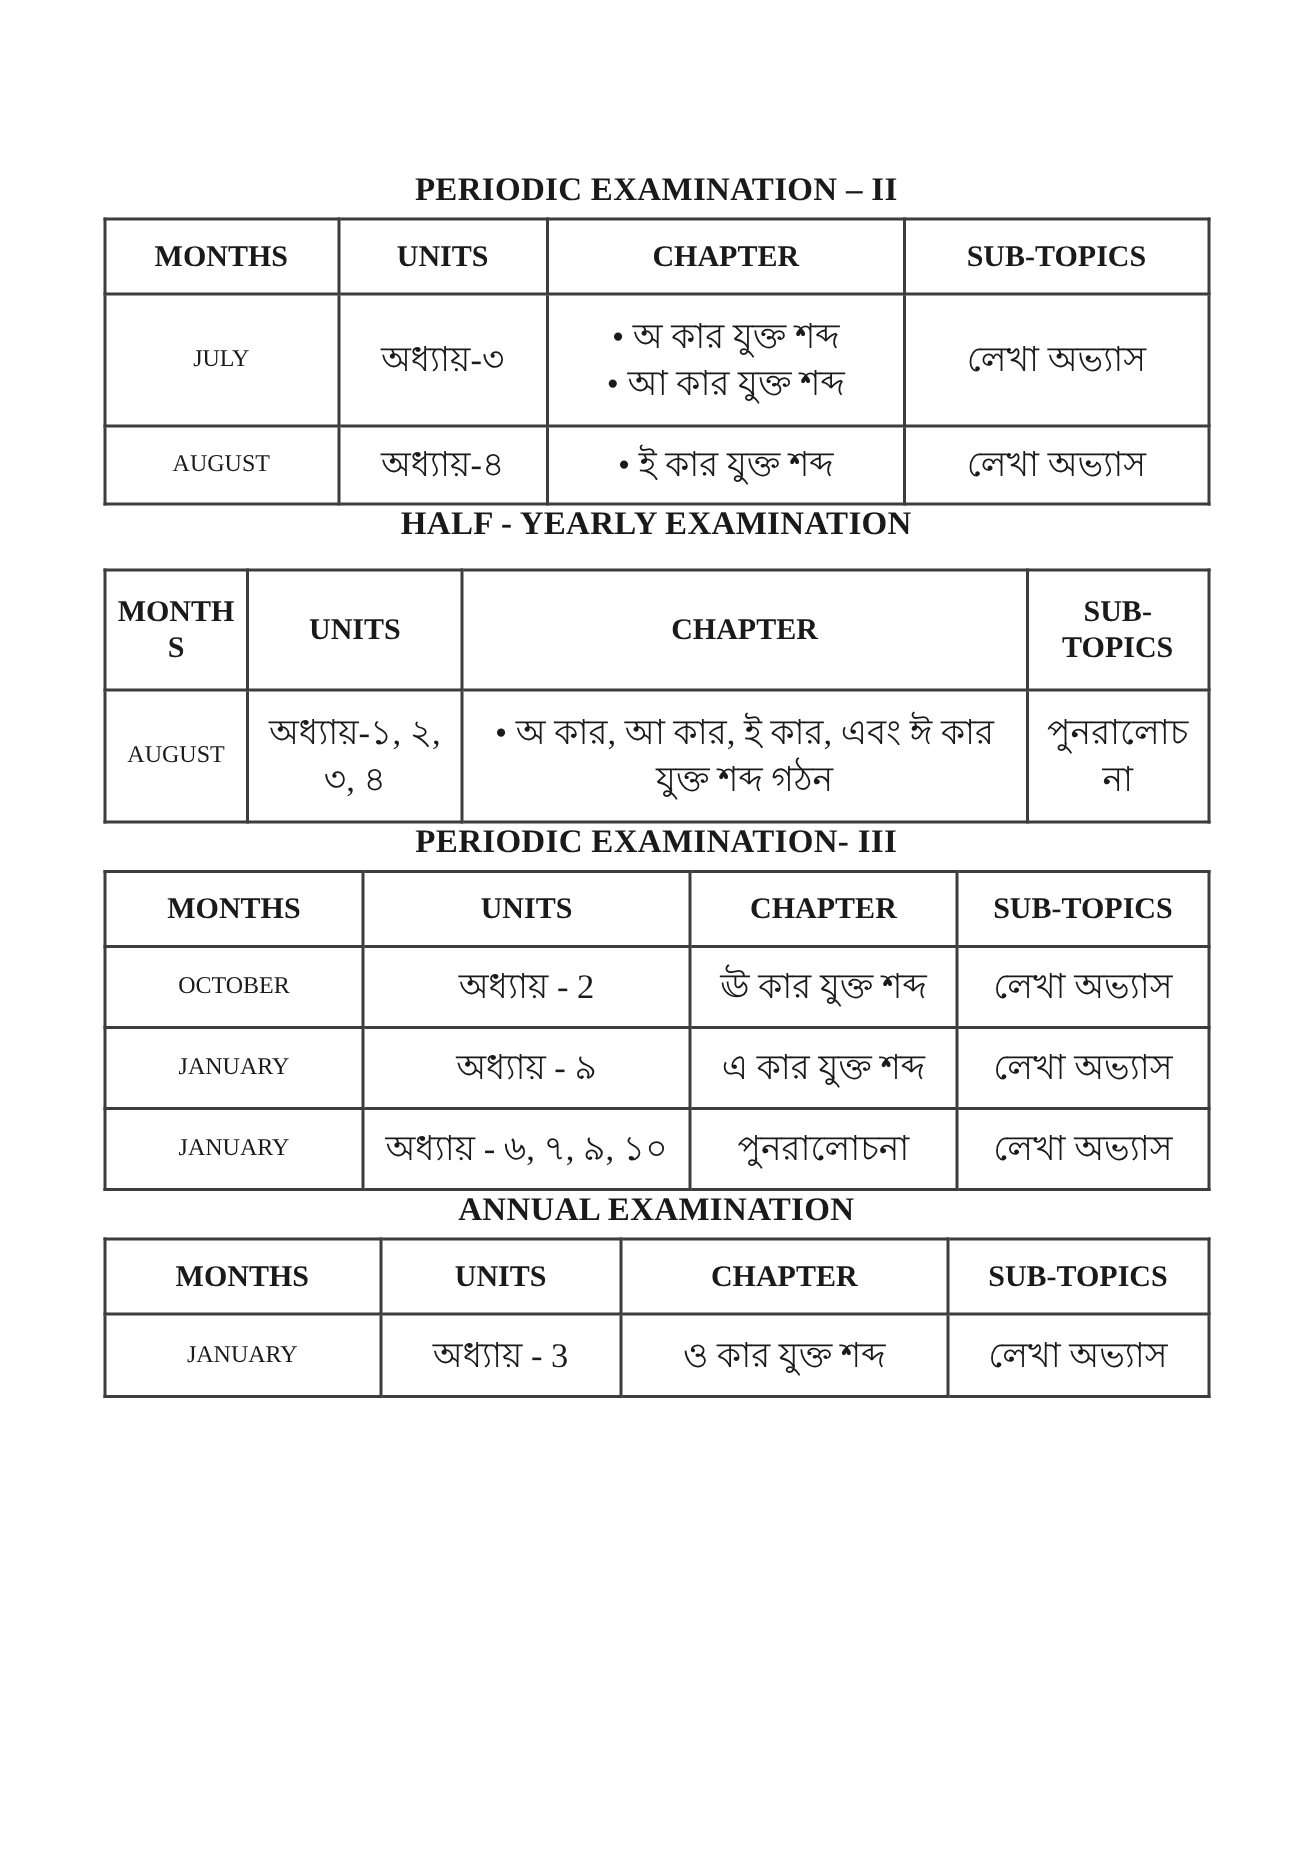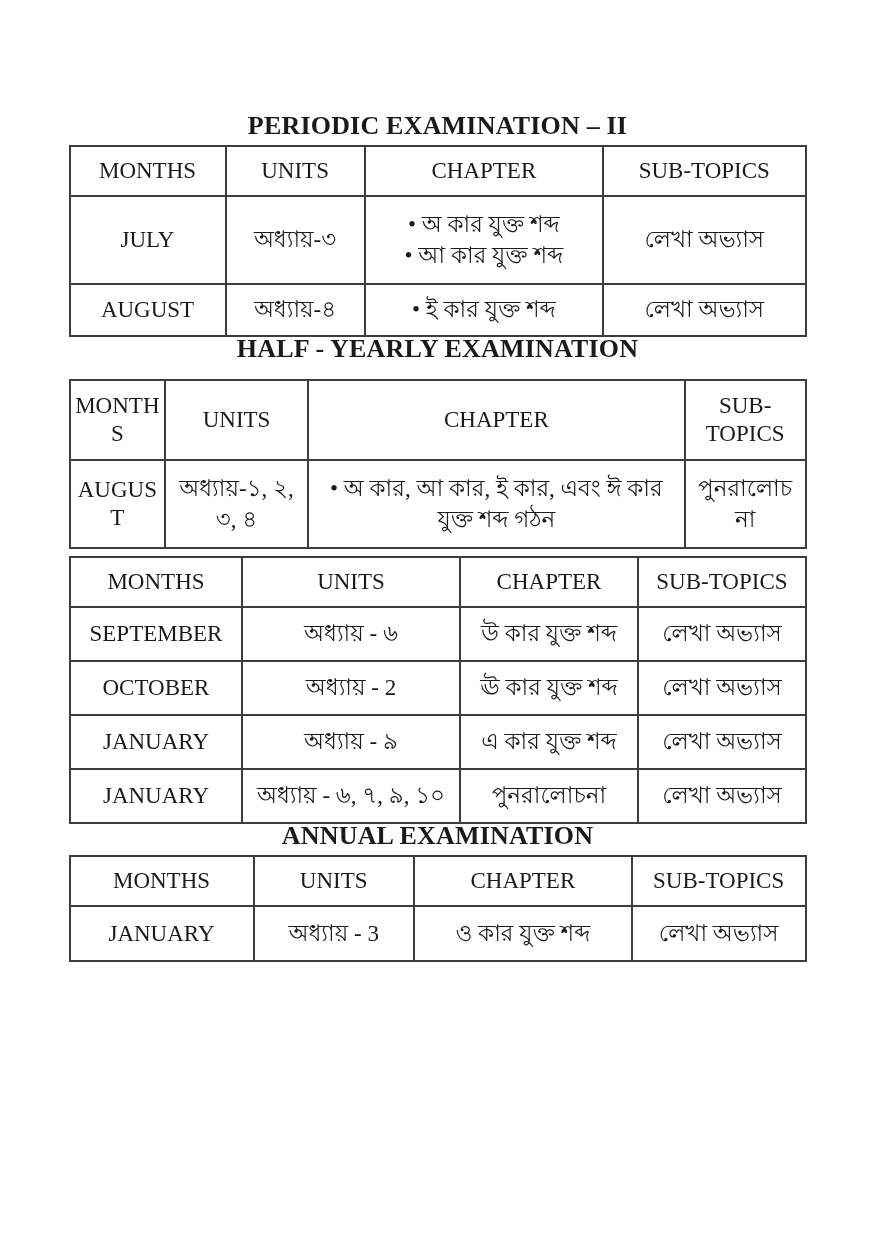--- a/index.html
+++ b/index.html
@@ -15,44 +15,44 @@
     margin:0 auto;
     overflow:hidden;
     color:var(--text);
     font-family:"Liberation Serif","DejaVu Serif",serif;
   }
   .wrap{width:738px;margin:0 auto;padding-top:114px;}
   h2.title{
     margin:0;
     font-family:"Liberation Serif","DejaVu Serif",serif;
     font-weight:700;
-    font-size:26px;
+    font-size:22px;
     line-height:24px;
     text-align:center;
     color:var(--text);
     letter-spacing:.2px;
   }
   table.tbl{
     border-collapse:collapse;
     table-layout:fixed;
     width:100%;
   }
   .tbl th,.tbl td{
     border:2px solid var(--border);
     text-align:center;
     vertical-align:middle;
     padding:2px 4px;
   }
   .tbl th{
-    font-weight:400;
-    font-size:23px;
+    font-weight:700;
+    font-size:20px;
     line-height:1.2;
     margin-top:32px;
   }
-  td.mon{font-size:23px;line-height:1.2;}
+  td.mon{font-size:16px;line-height:1.2;}
   td.bn{font-size:23px;line-height:1.35;}
   .chap-block{display:inline-block;text-align:center;}
 
   
   .tbl1{margin-top:7px;}
   .tbl1 col:nth-child(1){width:21.2%;}
   .tbl1 col:nth-child(2){width:18.9%;}
   .tbl1 col:nth-child(3){width:32.4%;}
   .tbl1 col:nth-child(4){width:27.5%;}
   .tbl1 thead tr{height:50px;}
@@ -157,42 +157,37 @@
             <td class="mon">AUGUST</td>
             <td class="bn">অধ্যায়-১, ২, ৩, ৪</td>
             <td class="bn">• অ কার, আ কার, ই কার, এবং ঈ কার যুক্ত শব্দ গঠন</td>
             <td class="bn">পুনরালোচনা</td>
           </tr>
         </tbody>
       </table>
     </section>
 
     <section>
+      <h2 class="title t3">PERIODIC EXAMINATION- III</h2>
       <table class="tbl tbl3">
         <colgroup>
             <col>
             <col>
             <col>
             <col>
           </colgroup>
         <thead>
           <tr>
             <th>MONTHS</th>
             <th>UNITS</th>
             <th>CHAPTER</th>
             <th>SUB-TOPICS</th>
           </tr>
         </thead>
         <tbody>
-          <tr>
-            <td class="mon">SEPTEMBER</td>
-            <td class="bn">অধ্যায় - ৬</td>
-            <td class="bn">উ কার যুক্ত শব্দ</td>
-            <td class="bn">লেখা অভ্যাস</td>
-          </tr>
           <tr>
             <td class="mon">OCTOBER</td>
             <td class="bn">অধ্যায় - 2</td>
             <td class="bn">ঊ কার যুক্ত শব্দ</td>
             <td class="bn">লেখা অভ্যাস</td>
           </tr>
           <tr>
             <td class="mon">JANUARY</td>
             <td class="bn">অধ্যায় - ৯</td>
             <td class="bn">এ কার যুক্ত শব্দ</td>

